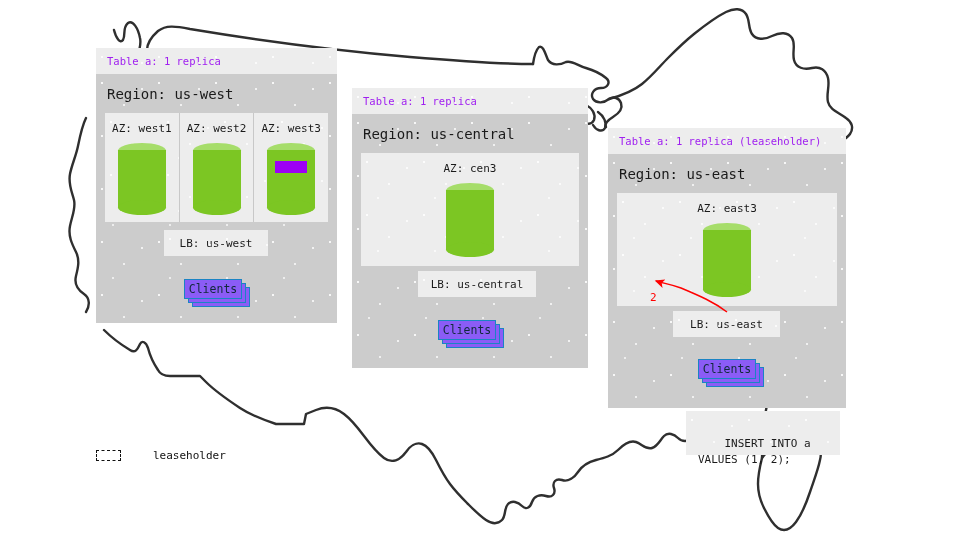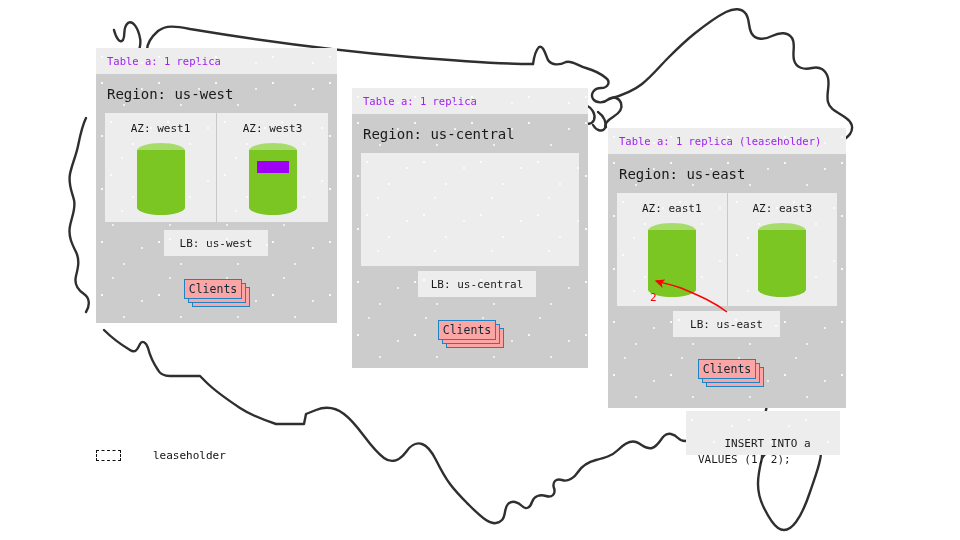--- a/index.html
+++ b/index.html
@@ -89,21 +89,21 @@
     display:flex;align-items:center;justify-content:center;
     box-sizing:border-box;
   }
 
   
   .clients{
     position:absolute;z-index:6;
   }
   .clients .card{
     position:absolute;
-    background:#fca5a5;
+    background:#8b5cf6;
     border:1px solid #1b84c4;
     box-sizing:border-box;
   }
   .clients .card.front{
     display:flex;align-items:center;justify-content:center;
     color:#10293a;font-size:11.5px;
   }
 
   
   .sqlnote{
@@ -284,20 +284,28 @@
         <div class="dots"></div>
         <div class="az">
           <span class="az-label">AZ: west1</span>
           <div class="cyl" style="width:48px;height:72px;">
             <div class="top" style="height:15px;"></div>
             <div class="side" style="top:7px;bottom:7px;"></div>
             <div class="bot" style="height:15px;"></div>
           </div>
         </div>
         <div class="az">
+          <span class="az-label">AZ: west2</span>
+          <div class="cyl" style="width:48px;height:72px;">
+            <div class="top" style="height:15px;"></div>
+            <div class="side" style="top:7px;bottom:7px;"></div>
+            <div class="bot" style="height:15px;"></div>
+          </div>
+        </div>
+        <div class="az">
           <span class="az-label">AZ: west3</span>
           <div class="cyl" style="width:48px;height:72px;">
             <div class="top" style="height:15px;"></div>
             <div class="side" style="top:7px;bottom:7px;"></div>
             <div class="bot" style="height:15px;"></div>
             <div class="replica" style="left:8px;top:18px;width:32px;height:12px;"></div>
           </div>
         </div>
       </div>
     </div>
@@ -317,53 +325,53 @@
   <div class="region" style="left:352px;top:88px;width:236px;">
     <div class="hdr">
       <span>Table a: 1 replica</span>
       <div class="dots"></div>
     </div>
     <div class="body" style="height:254px;">
       <div class="dots"></div>
       <div class="region-title">Region: us-central</div>
       <div class="az-wrap" style="height:113px;">
         <div class="dots"></div>
-      </div>
-    </div>
-    <div class="lb" style="left:66px;top:183px;width:118px;height:26px;">
-      <span>LB: us-central</span>
-      <div class="dots"></div>
-    </div>
-    <div class="clients" style="left:86px;top:232px;width:70px;height:30px;">
-      <div class="card" style="left:8px;top:8px;width:58px;height:20px;"></div>
-      <div class="card" style="left:4px;top:4px;width:58px;height:20px;"></div>
-      <div class="card front" style="left:0px;top:0px;width:58px;height:20px;">
-        <span>Clients</span>
-      </div>
-    </div>
-  </div>
-
-  <div class="region" style="left:608px;top:128px;width:238px;">
-    <div class="hdr">
-      <span>Table a: 1 replica (leaseholder)</span>
-      <div class="dots"></div>
-    </div>
-    <div class="body" style="height:254px;">
-      <div class="dots"></div>
-      <div class="region-title">Region: us-east</div>
-      <div class="az-wrap" style="height:113px;">
-        <div class="dots"></div>
         <div class="az">
-          <span class="az-label">AZ: east1</span>
+          <span class="az-label">AZ: cen3</span>
           <div class="cyl" style="width:48px;height:74px;">
             <div class="top" style="height:15px;"></div>
             <div class="side" style="top:7px;bottom:7px;"></div>
             <div class="bot" style="height:15px;"></div>
           </div>
         </div>
+      </div>
+    </div>
+    <div class="lb" style="left:66px;top:183px;width:118px;height:26px;">
+      <span>LB: us-central</span>
+      <div class="dots"></div>
+    </div>
+    <div class="clients" style="left:86px;top:232px;width:70px;height:30px;">
+      <div class="card" style="left:8px;top:8px;width:58px;height:20px;"></div>
+      <div class="card" style="left:4px;top:4px;width:58px;height:20px;"></div>
+      <div class="card front" style="left:0px;top:0px;width:58px;height:20px;">
+        <span>Clients</span>
+      </div>
+    </div>
+  </div>
+
+  <div class="region" style="left:608px;top:128px;width:238px;">
+    <div class="hdr">
+      <span>Table a: 1 replica (leaseholder)</span>
+      <div class="dots"></div>
+    </div>
+    <div class="body" style="height:254px;">
+      <div class="dots"></div>
+      <div class="region-title">Region: us-east</div>
+      <div class="az-wrap" style="height:113px;">
+        <div class="dots"></div>
         <div class="az">
           <span class="az-label">AZ: east3</span>
           <div class="cyl" style="width:48px;height:74px;">
             <div class="top" style="height:15px;"></div>
             <div class="side" style="top:7px;bottom:7px;"></div>
             <div class="bot" style="height:15px;"></div>
           </div>
         </div>
       </div>
     </div>

